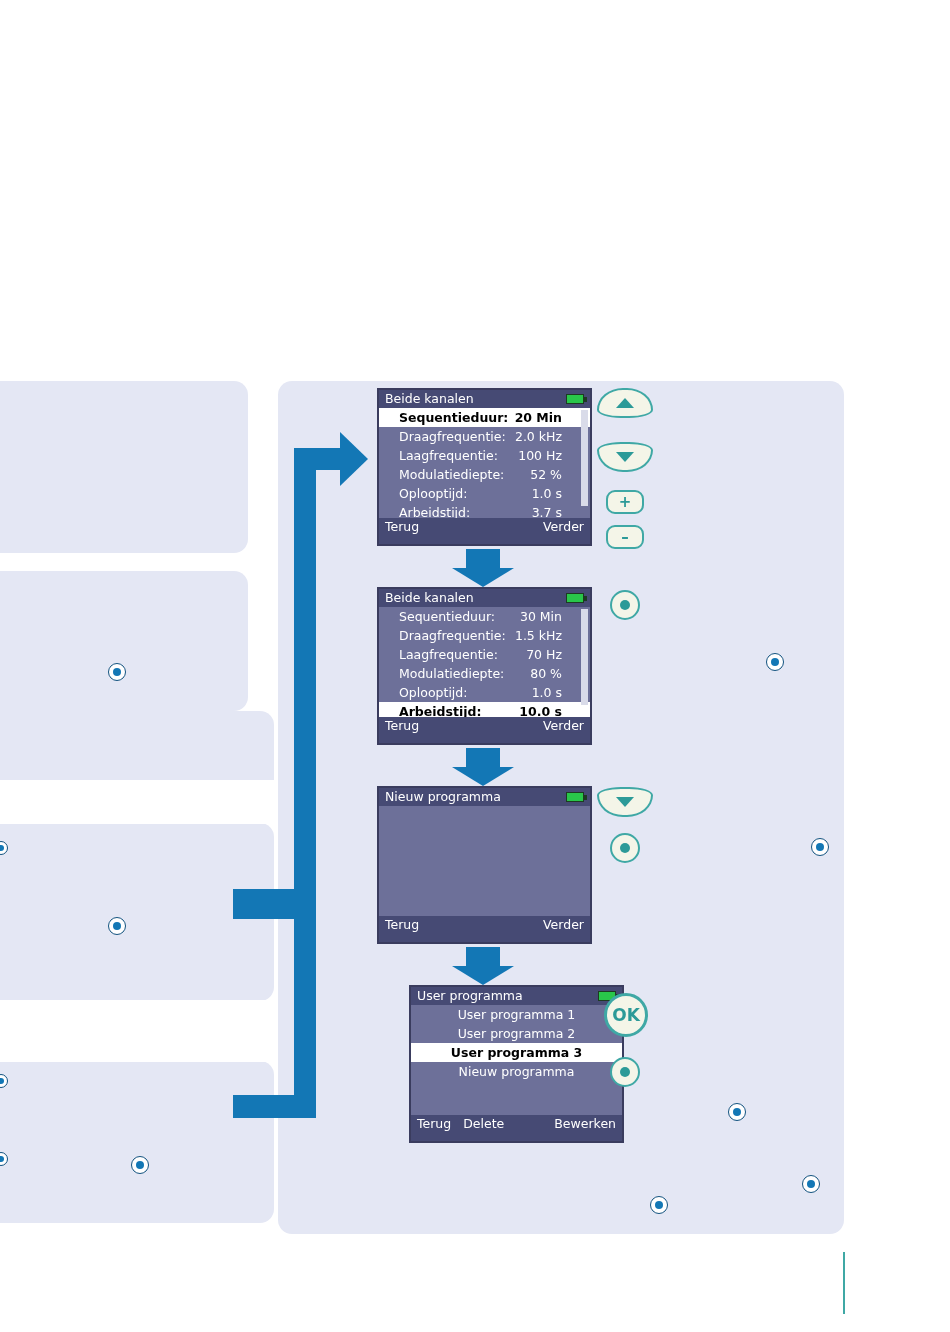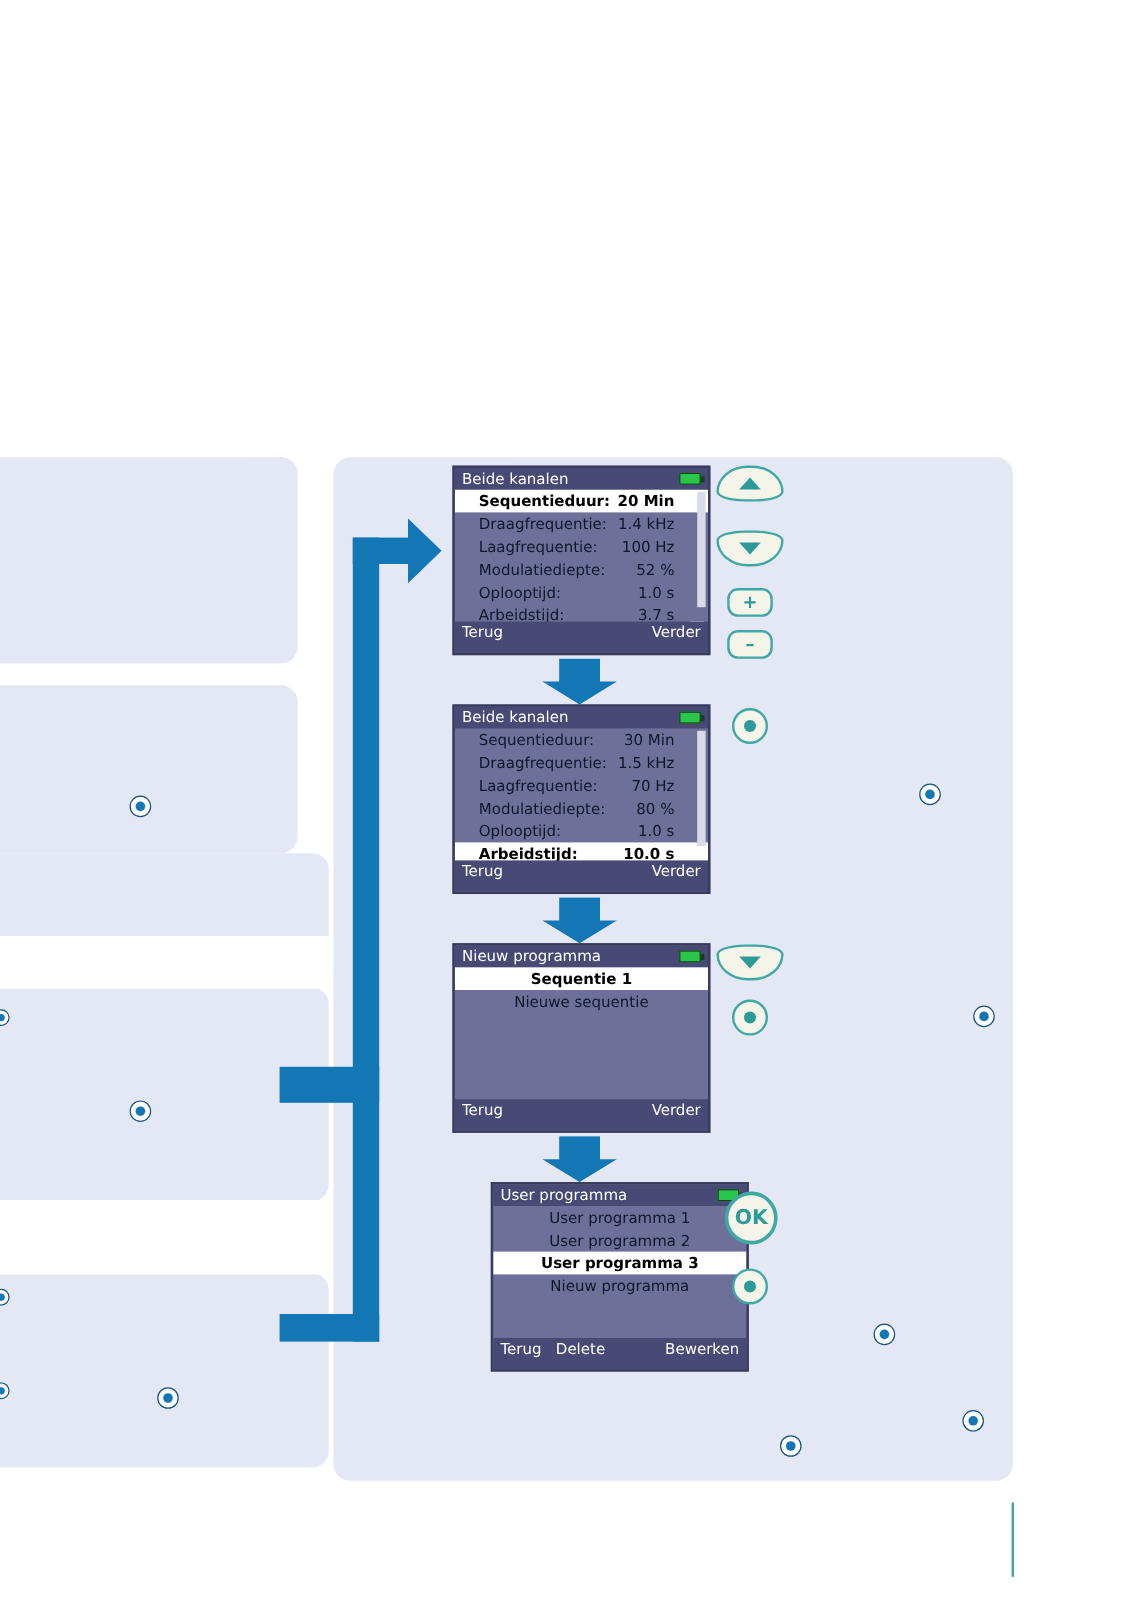--- a/index.html
+++ b/index.html
@@ -26,21 +26,21 @@
   
   .lcd{position:absolute;width:215px;height:158px;background:#6d7099;
        border:2px solid #3a3c5e;box-sizing:border-box;}
   .lcd-title{height:18px;background:#464a74;color:#ffffff;
        font-size:12.5px;line-height:18px;padding-left:6px;
        position:relative;box-sizing:border-box;}
   .batt{position:absolute;right:6px;top:4px;width:18px;height:10px;
        background:#29c64a;border:1.5px solid #1d3b22;box-sizing:border-box;}
   .batt:after{content:"";position:absolute;right:-4px;top:2px;width:3px;height:5px;background:#1d3b22;}
   .lcd-body{position:relative;height:118px;overflow:hidden;}
-  .row{height:19px;line-height:19px;font-size:12.5px;color:#0f172a;
+  .row{height:19px;line-height:19px;font-size:12.5px;color:#ffffff;
        padding:0 6px;display:flex;justify-content:space-between;box-sizing:border-box;}
   .row.sel{background:#ffffff;color:#000000;font-weight:bold;}
   .row .lbl{padding-left:14px;}
   .row .val{padding-right:22px;}
   .row.center{display:block;text-align:center;}
   .row.center .lbl{padding:0;}
   .lcd-foot{position:absolute;left:0;bottom:0;width:100%;height:26px;
        background:#464a74;color:#ffffff;font-size:12.5px;line-height:18px;
        display:flex;box-sizing:border-box;}
   .lcd-foot span{padding:0 6px;}
@@ -133,21 +133,21 @@
     <span>Beide kanalen</span>
     <span class="batt"></span>
   </div>
   <div class="lcd-body">
     <div class="row sel">
       <span class="lbl">Sequentieduur:</span>
       <span class="val">20 Min</span>
     </div>
     <div class="row">
       <span class="lbl">Draagfrequentie:</span>
-      <span class="val">1.4 kHz</span>
+      <span class="val">2.0 kHz</span>
     </div>
     <div class="row">
       <span class="lbl">Laagfrequentie:</span>
       <span class="val">100 Hz</span>
     </div>
     <div class="row">
       <span class="lbl">Modulatiediepte:</span>
       <span class="val">52 %</span>
     </div>
     <div class="row">
@@ -204,28 +204,20 @@
     <span class="foot-l">Terug</span>
     <span class="foot-r">Verder</span>
   </div>
 </div>
 
 <div class="lcd" style="left:377px;top:786px;">
   <div class="lcd-title">
     <span>Nieuw programma</span>
     <span class="batt"></span>
   </div>
-  <div class="lcd-body">
-    <div class="row center sel">
-      <span class="lbl">Sequentie 1</span>
-    </div>
-    <div class="row center">
-      <span class="lbl">Nieuwe sequentie</span>
-    </div>
-  </div>
   <div class="lcd-foot">
     <span class="foot-l">Terug</span>
     <span class="foot-r">Verder</span>
   </div>
 </div>
 
 <div class="lcd" style="left:377px;top:985px;margin-left:32px;">
   <div class="lcd-title">
     <span>User programma</span>
     <span class="batt"></span>

